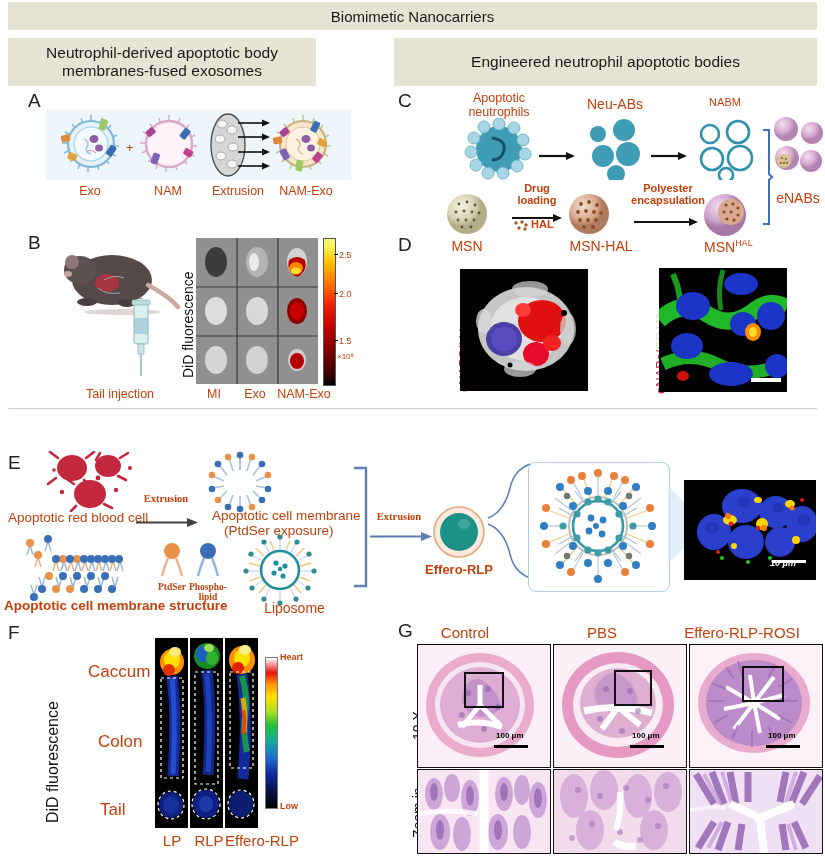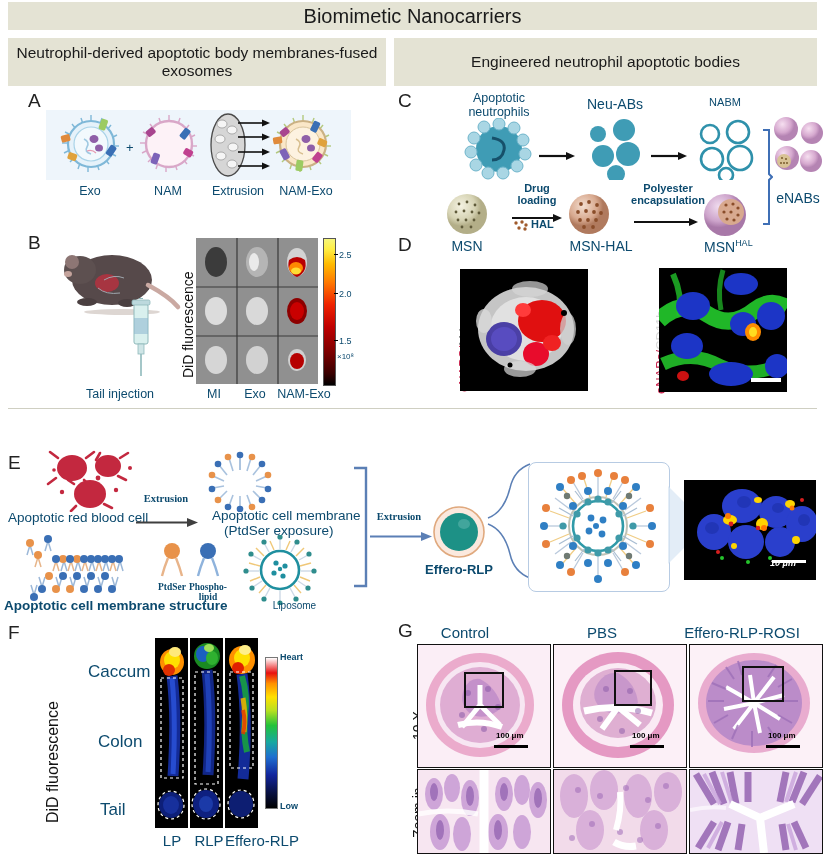--- a/index.html
+++ b/index.html
@@ -3,26 +3,26 @@
 <meta charset="utf-8">
 <style>
   html,body{margin:0;padding:0;background:#ffffff;}
   body{width:825px;height:857px;position:relative;overflow:hidden;
        font-family:"Liberation Sans", sans-serif;color:#111;}
   .fig{position:absolute;left:0;top:0;width:825px;height:857px;}
 
   
   .banner{position:absolute;background:#e4e3d4;display:flex;align-items:center;
           justify-content:center;text-align:center;color:#1a1a1a;}
-  .banner-main{font-size:20px;}
+  .banner-main{font-size:15px;}
   .banner-sub{font-size:15.5px;line-height:1.18;}
 
   
   .plabel{position:absolute;font-size:19px;color:#222;font-weight:400;}
-  .txt{position:absolute;font-size:12.5px;color:#0c4a6e;white-space:nowrap;}
+  .txt{position:absolute;font-size:12.5px;color:#c2410c;white-space:nowrap;}
   .txt.c{transform:translateX(-50%);}
   .vtxt{position:absolute;white-space:nowrap;transform-origin:0 0;
         transform:rotate(-90deg);font-size:13px;color:#111;}
   .bold{font-weight:bold;}
   .serif{font-family:"Liberation Serif",serif;font-weight:bold;}
 
   
   .aBox{position:absolute;background:#eef5fb;}
 
   
@@ -37,21 +37,21 @@
 </style>
 </head>
 <body>
 
 <div class="fig">
 
   <div class="banner banner-main" style="left:8px;top:2px;width:809px;height:28px;">
     <span>Biomimetic Nanocarriers</span>
   </div>
 
-  <div class="banner banner-sub" style="left:8px;top:38px;width:378px;height:48px;padding:0 6px;box-sizing:border-box;">
+  <div class="banner banner-sub" style="left:8px;top:38px;width:308px;height:48px;padding:0 6px;box-sizing:border-box;">
     <span>Neutrophil-derived apoptotic body membranes-fused exosomes</span>
   </div>
 
   <div class="banner banner-sub" style="left:394px;top:38px;width:423px;height:48px;padding:0 6px;box-sizing:border-box;">
     <span>Engineered neutrophil apoptotic bodies</span>
   </div>
 
 
   <div style="position:absolute;left:8px;top:408px;width:809px;height:1px;background:#cfcfc2;"></div>
 
@@ -735,21 +735,21 @@
           <circle cx="56" cy="64" r="2.6"></circle>
         <circle cx="40" cy="68" r="2.6"></circle>
           <circle cx="24" cy="64" r="2.6"></circle>
           <circle cx="12" cy="53" r="2.6"></circle>
         <circle cx="6" cy="36" r="2.6"></circle>
           <circle cx="11" cy="19" r="2.6"></circle>
           <circle cx="24" cy="7" r="2.6"></circle>
       </g>
     </svg>
   </div>
-  <div class="txt c" style="left:280px;top:600px;font-size:10px;padding-left:29px;">Liposome</div>
+  <div class="txt c" style="left:280px;top:600px;font-size:14px;padding-left:29px;">Liposome</div>
 
   <div style="position:absolute;left:352px;top:466px;width:18px;height:122px;">
     <svg width="18" height="122" viewBox="0 0 18 122">
       <path d="M2 2 L14 2 L14 120 L2 120" fill="none" stroke="#5b7fb5" stroke-width="2.4"></path>
     </svg>
   </div>
 
   <div class="txt c serif" style="left:399px;top:511px;font-size:10.5px;">Extrusion</div>
   <div style="position:absolute;left:370px;top:527px;width:62px;height:9px;">
     <svg width="62" height="9" viewBox="0 0 62 9">

